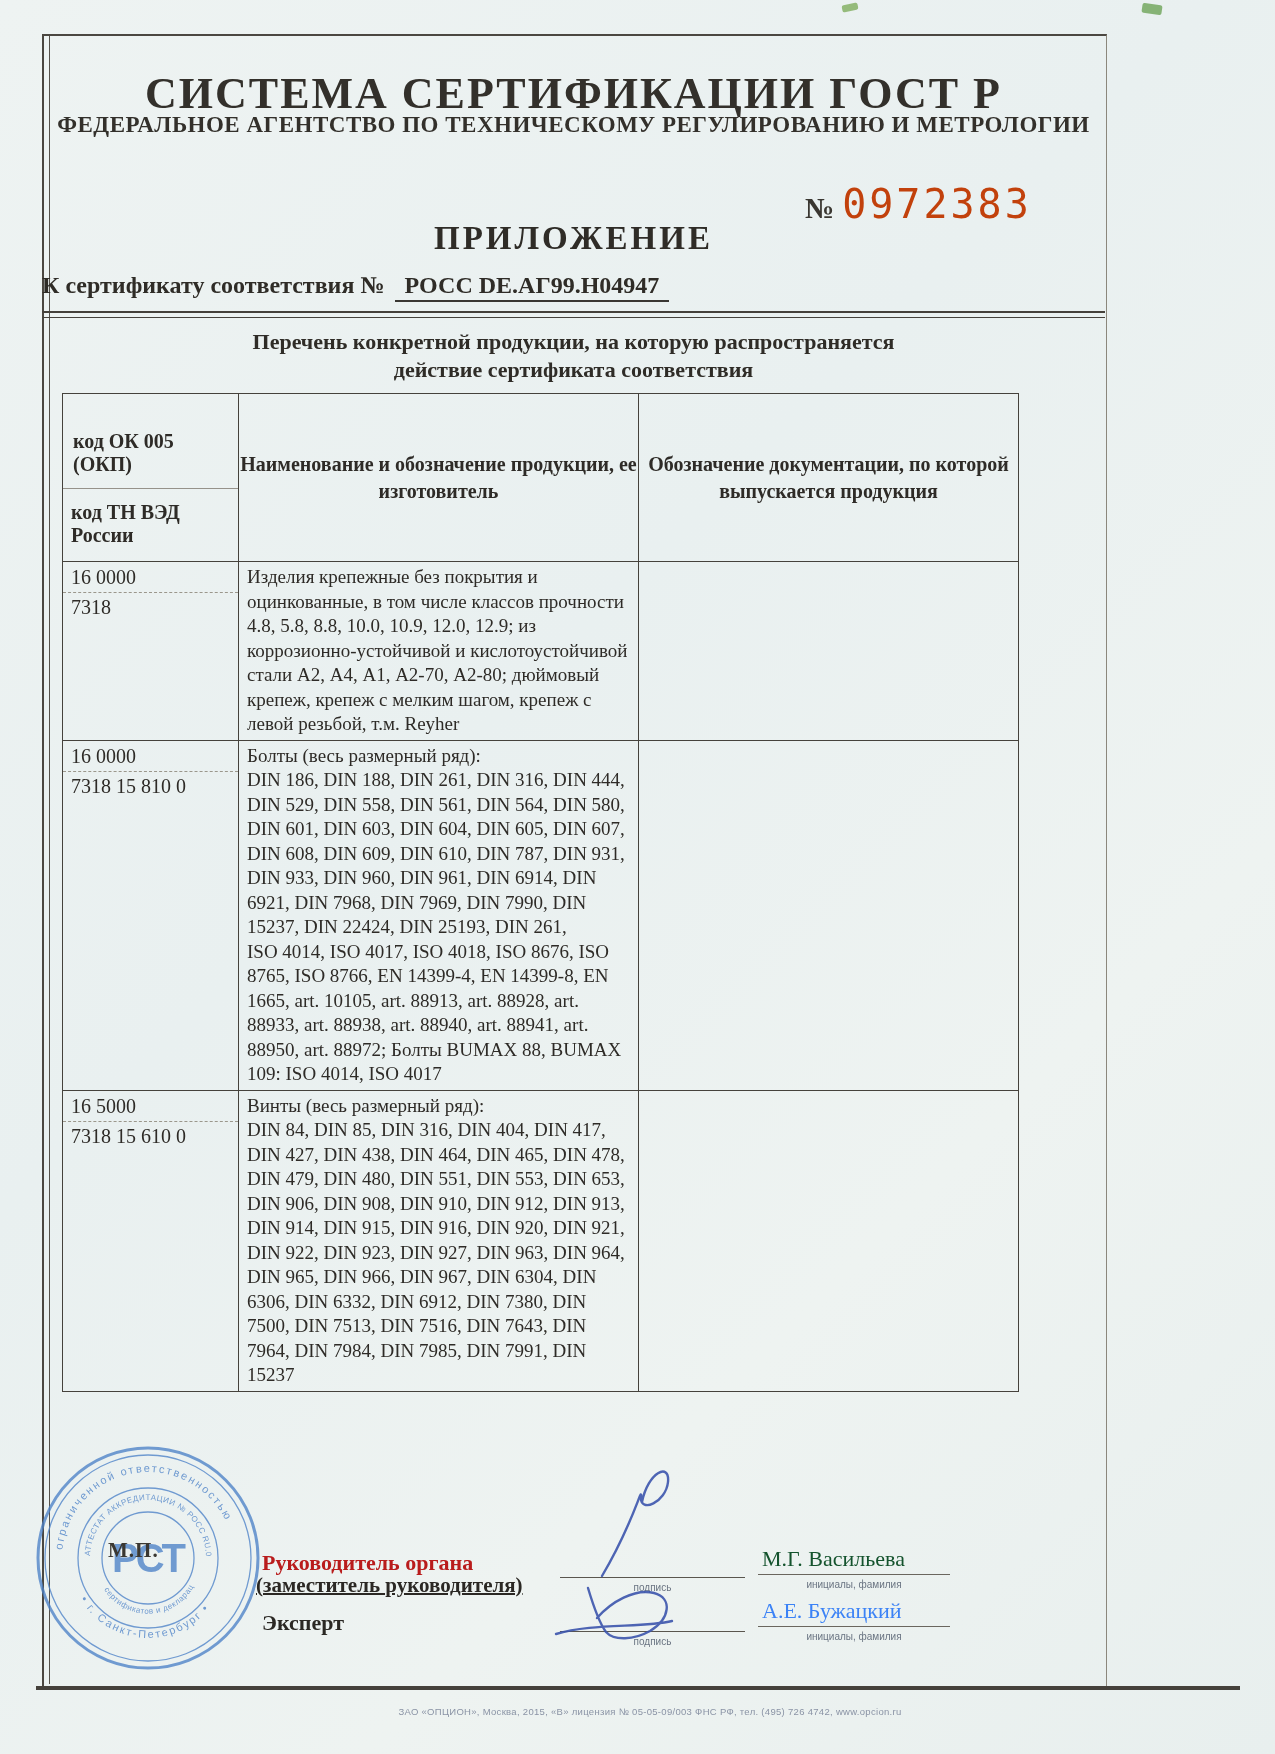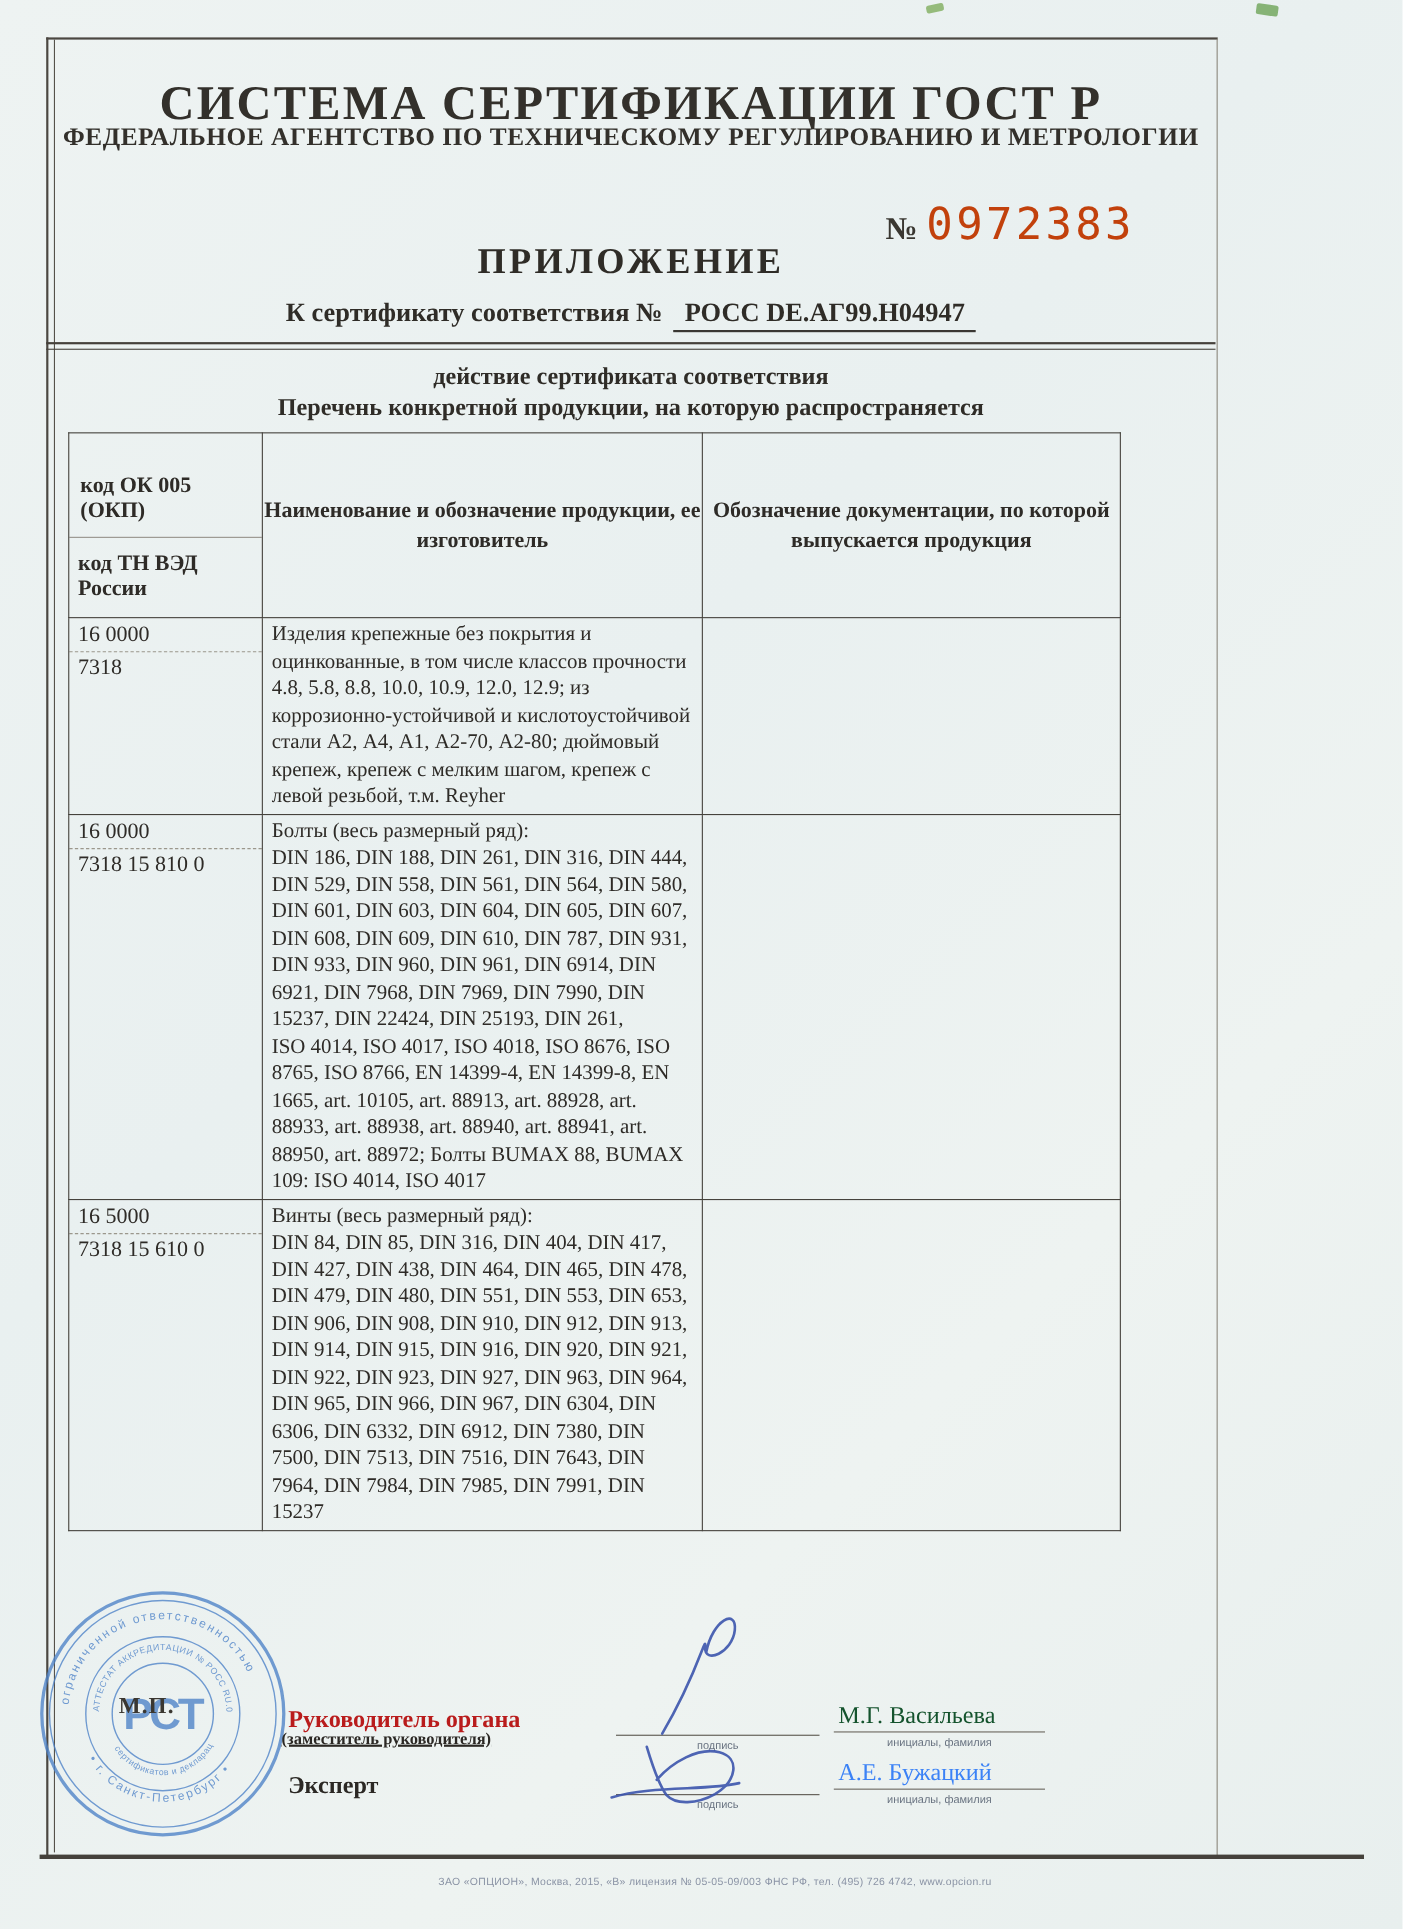--- a/index.html
+++ b/index.html
@@ -16,40 +16,40 @@
   .header-rule{left:42px;top:311px;width:1063px;height:4px;
     border-top:2px solid #45413b;border-bottom:1px solid #45413b;}
   .bottom-rule{left:36px;top:1686px;width:1204px;height:4px;background:#45413b;}
   
   .hdr1{left:42px;top:68px;width:1063px;text-align:center;font-size:44px;font-weight:bold;letter-spacing:2px;color:#33302b;}
   .hdr2{left:42px;top:112px;width:1063px;text-align:center;font-size:23px;font-weight:bold;letter-spacing:.5px;color:#33302b;}
   .serial{left:805px;top:181px;white-space:nowrap;}
   .serial-label{font-size:29px;font-weight:bold;color:#3a3731;margin-right:8px;}
   .serial-digits{font-family:"DejaVu Sans Mono",monospace;font-size:40px;color:#c2410c;letter-spacing:3px;}
   .doc-title{left:42px;top:220px;width:1063px;text-align:center;font-size:33px;font-weight:bold;letter-spacing:3px;color:#2f2c27;}
-  .subtitle{left:42px;top:272px;width:1063px;text-align:center;font-size:24px;font-weight:bold;color:#2f2c27;}
+  .subtitle{left:42px;top:272px;width:1063px;text-align:left;font-size:24px;font-weight:bold;color:#2f2c27;}
   .certnum{font-weight:bold;border-bottom:2px solid #3a3733;padding:0 10px 2px 10px;margin-left:10px;}
   .desc{left:42px;top:328px;width:1063px;text-align:center;font-size:22px;font-weight:bold;line-height:28px;color:#2f2c27;}
   
   table.products{left:62px;top:393px;width:956px;border-collapse:collapse;table-layout:fixed;}
   table.products, table.products th, table.products td{border:1.5px solid #45423c;}
   table.products th{padding:0;font-weight:bold;font-size:20px;vertical-align:middle;background:transparent;}
   th.codes-h{text-align:left;}
   .code-h1{height:82px;display:flex;align-items:flex-end;padding:0 4px 12px 10px;border-bottom:1px solid #96928а;border-bottom:1px solid #96928a;}
   .code-h2{height:58px;display:flex;align-items:flex-end;padding:0 4px 14px 8px;}
   th.center-h{text-align:center;vertical-align:middle;line-height:27px;padding:0 14px;}
   td{vertical-align:top;}
   td.codes{padding:2px 0 0 0;font-size:20px;}
   .okp{padding:2px 6px 3px 8px;border-bottom:1px dashed #9b978c;}
   .tnved{padding:3px 6px 2px 8px;}
   td.prod{padding:3px 2px 3px 8px;}
   .pline{font-size:19px;line-height:24.5px;white-space:nowrap;}
   
   .role1a{left:262px;top:1550px;font-size:22px;font-weight:bold;color:#b91c1c;}
-  .role1b{left:256px;top:1573px;font-size:15px;font-weight:bold;color:#2b2824;text-decoration:underline;text-decoration-thickness:2px;}
+  .role1b{left:256px;top:1573px;font-size:21px;font-weight:bold;color:#2b2824;text-decoration:underline;text-decoration-thickness:2px;}
   .role2{left:262px;top:1610px;font-size:22px;font-weight:bold;color:#2b2824;}
   .sig-line1{left:560px;top:1577px;width:185px;border-bottom:1.5px solid #5a564e;}
   .sig-line2{left:560px;top:1631px;width:185px;border-bottom:1.5px solid #5a564e;}
   .sig-cap1{left:560px;top:1582px;width:185px;text-align:center;font-family:"Liberation Sans",sans-serif;font-size:10px;color:#6a7482;}
   .sig-cap2{left:560px;top:1636px;width:185px;text-align:center;font-family:"Liberation Sans",sans-serif;font-size:10px;color:#6a7482;}
   .name1{left:762px;top:1546px;font-size:22px;color:#14532d;}
   .name2{left:762px;top:1598px;font-size:22px;color:#3b82f6;}
   .name-line1{left:758px;top:1574px;width:192px;border-bottom:1px solid #6a665e;}
   .name-line2{left:758px;top:1626px;width:192px;border-bottom:1px solid #6a665e;}
   .name-cap1{left:758px;top:1579px;width:192px;text-align:center;font-family:"Liberation Sans",sans-serif;font-size:10px;color:#6a7482;}
@@ -80,22 +80,22 @@
   <span class="serial-label">№</span><span class="serial-digits">0972383</span>
 </div>
 
 <div class="abs doc-title">ПРИЛОЖЕНИЕ</div>
 
 <div class="abs subtitle">
   <span>К сертификату соответствия №</span><span class="certnum">РОСС DE.АГ99.Н04947</span>
 </div>
 
 <div class="abs desc">
+  <div>Перечень конкретной продукции,  на которую распространяется</div>
   <div>действие сертификата соответствия</div>
-  <div>Перечень конкретной продукции,  на которую распространяется</div>
 </div>
 
 <table class="abs products">
   <colgroup>
       <col style="width:176px">
       <col style="width:400px">
       <col style="width:380px">
     </colgroup>
   <thead>
     <tr>

